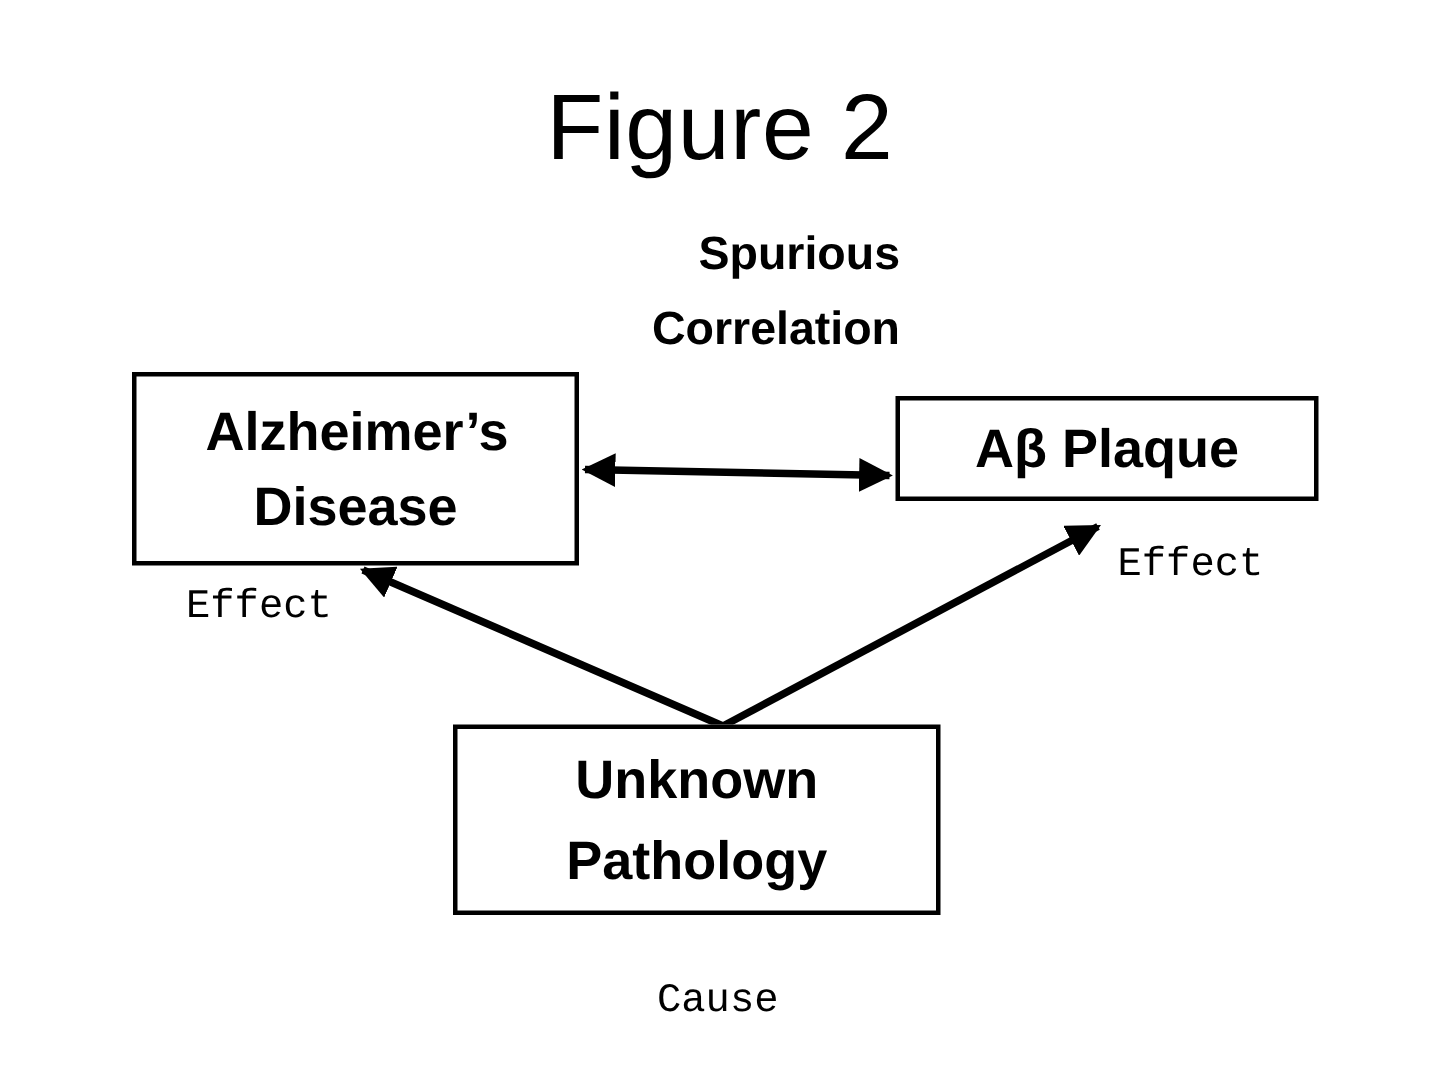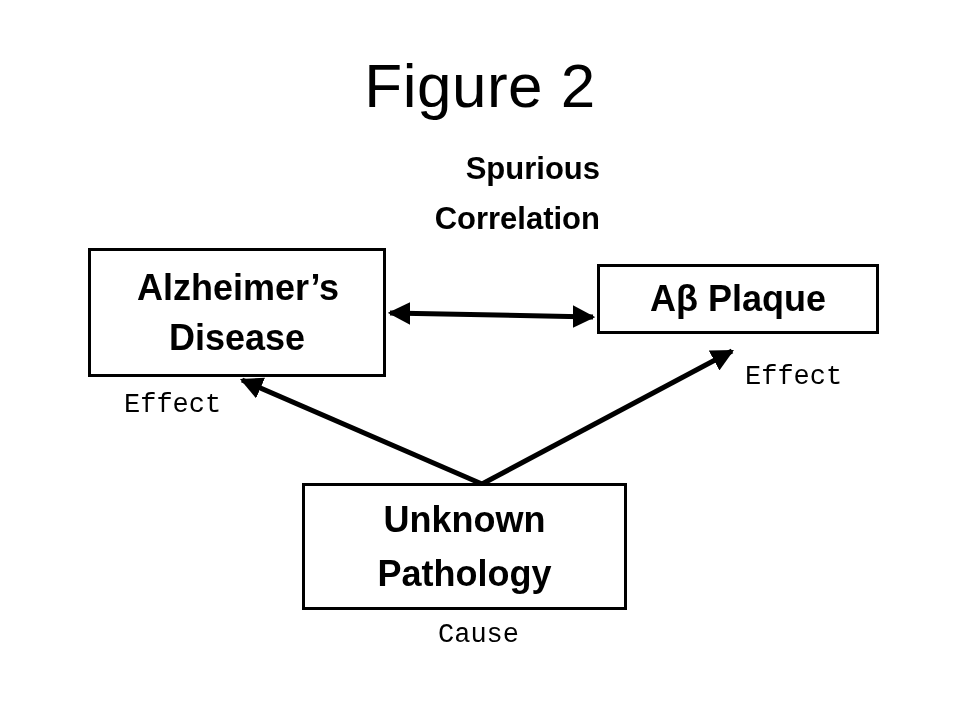--- a/index.html
+++ b/index.html
@@ -6,21 +6,21 @@
   body { width:960px; height:720px; position:relative; overflow:hidden; font-family:"Liberation Sans", sans-serif; color:#000; }
   .title { position:absolute; top:50px; left:0; width:960px; text-align:center; font-size:62px; font-weight:normal; letter-spacing:0.5px; }
   .subtitle { position:absolute; top:144px; left:380px; width:220px; text-align:right; font-size:31px; font-weight:bold; line-height:50px; }
   .box { position:absolute; border:3px solid #000; box-sizing:border-box; display:flex; align-items:center; justify-content:center; text-align:center; font-weight:bold; background:#fff; }
   .box-ad { left:88px; top:248px; width:298px; height:129px; font-size:36px; line-height:50px; }
   .box-ab { left:597px; top:264px; width:282px; height:70px; font-size:36px; }
   .box-up { left:302px; top:483px; width:325px; height:127px; font-size:36px; line-height:54px; }
   .label { position:absolute; font-size:27px;font-family:Liberation Mono, monospace; }
   .lbl-ad { left:124px; top:390px; }
   .lbl-ab { left:745px; top:362px; }
-  .lbl-up { left:438px; top:620px; }
+  .lbl-up { left:438px; top:653px; }
   svg.arrows { position:absolute; left:0; top:0; }
 </style>
 </head>
 <body>
 
 <div class="title">Figure 2</div>
 <div class="subtitle">Spurious Correlation</div>
 
 <svg class="arrows" width="960" height="720">
   <defs>

